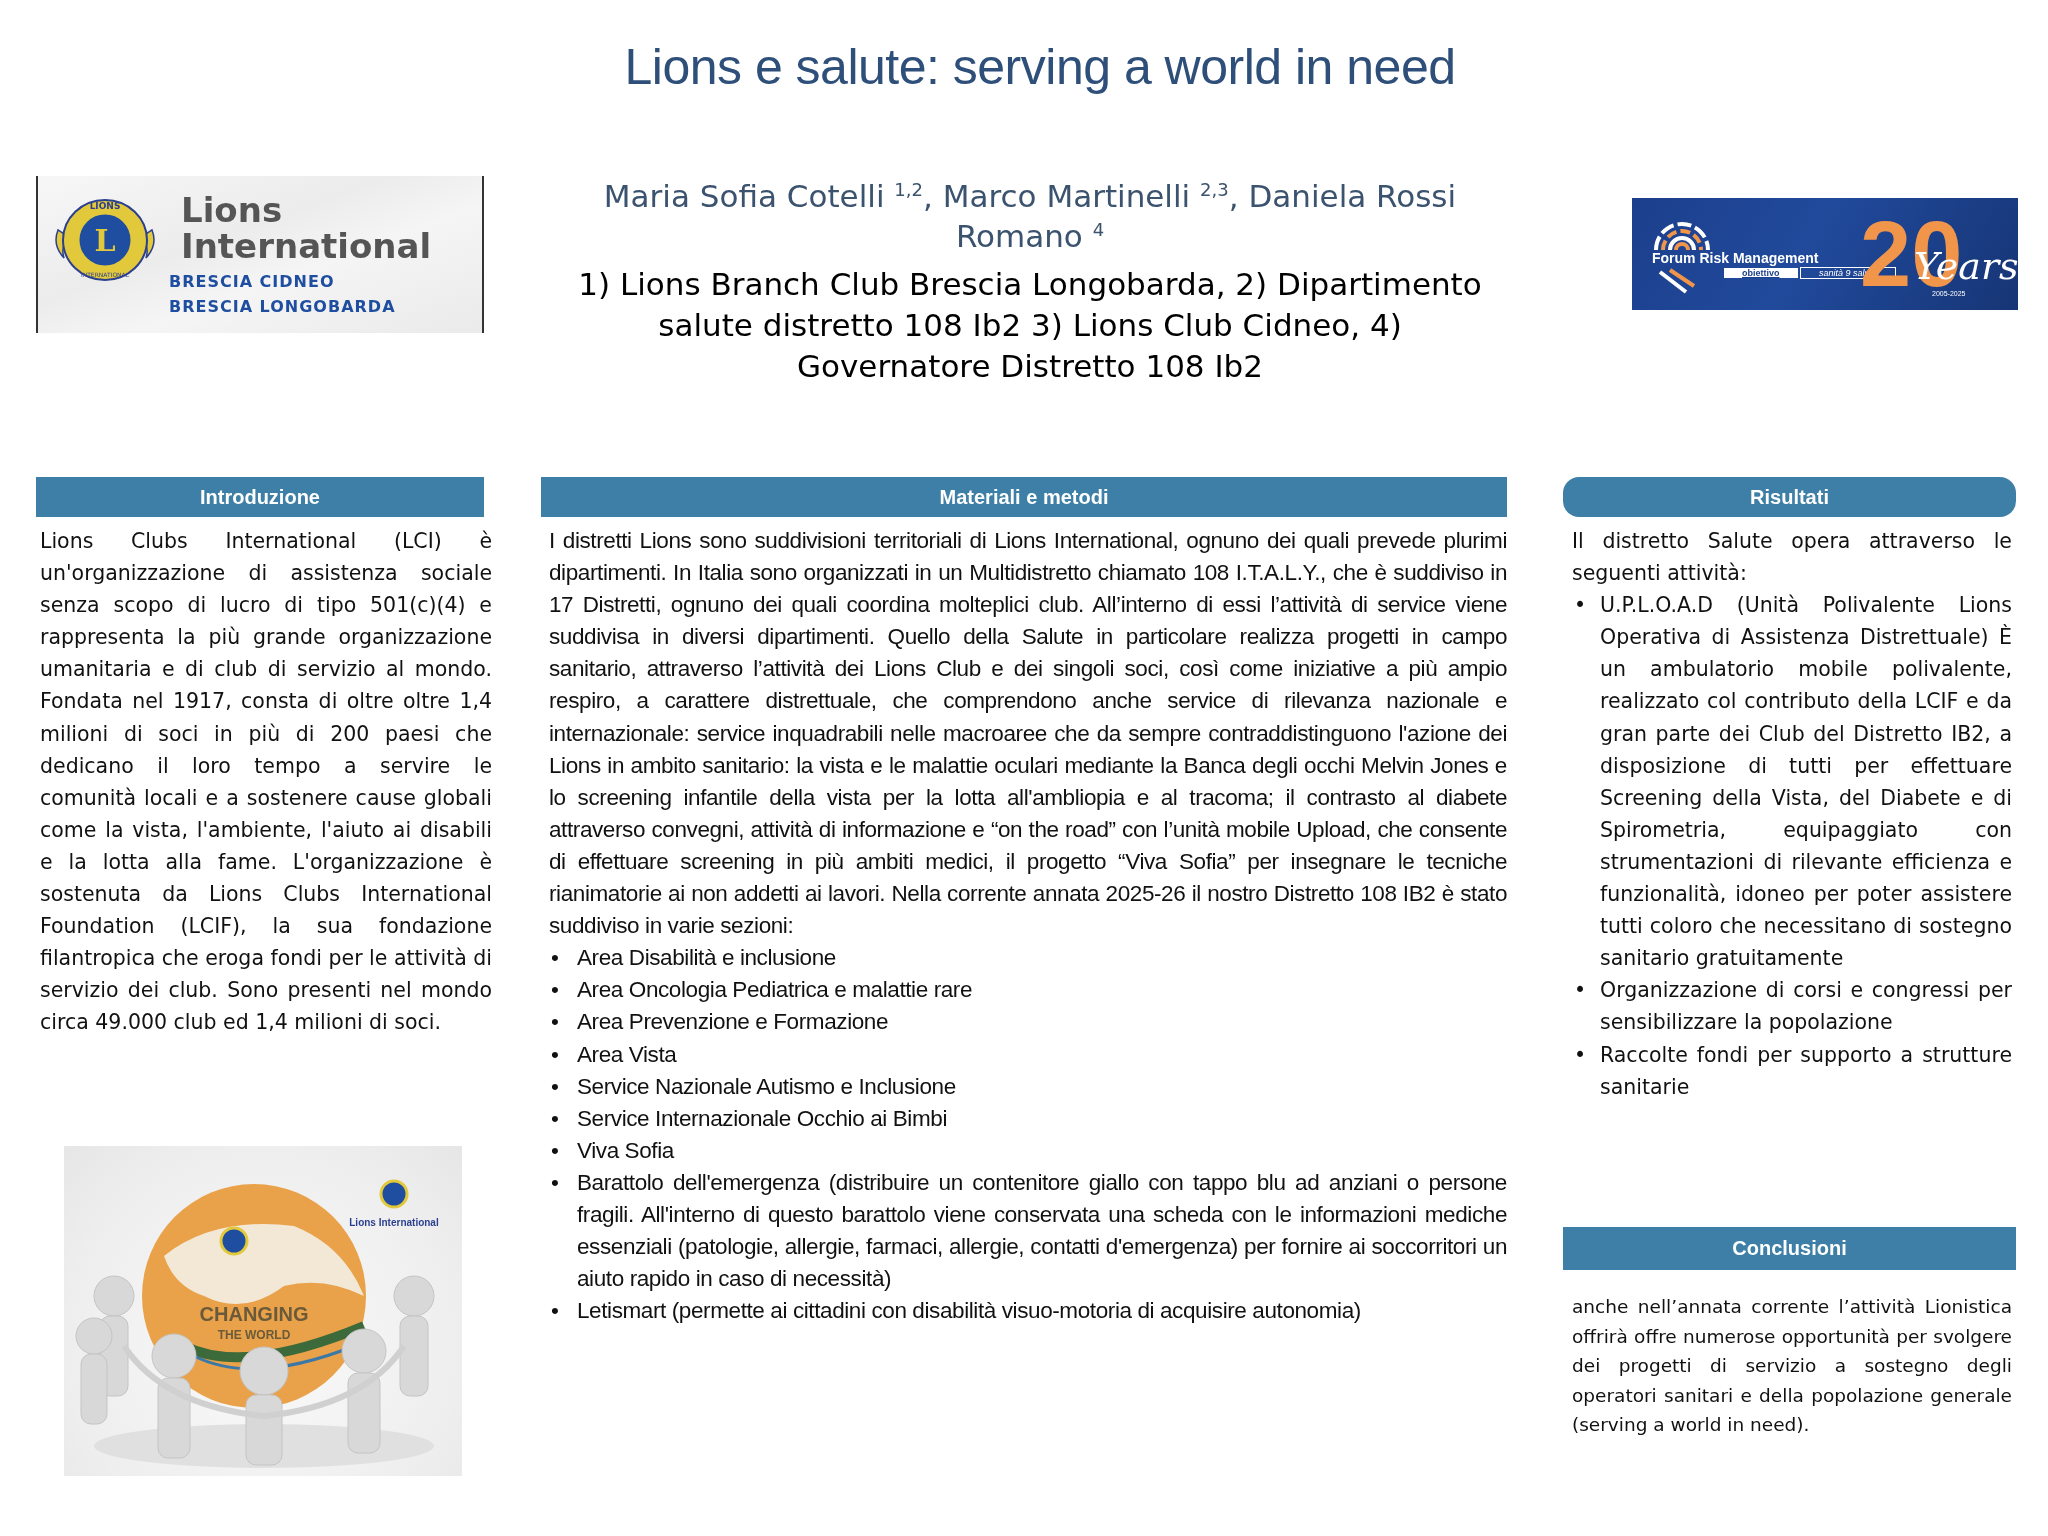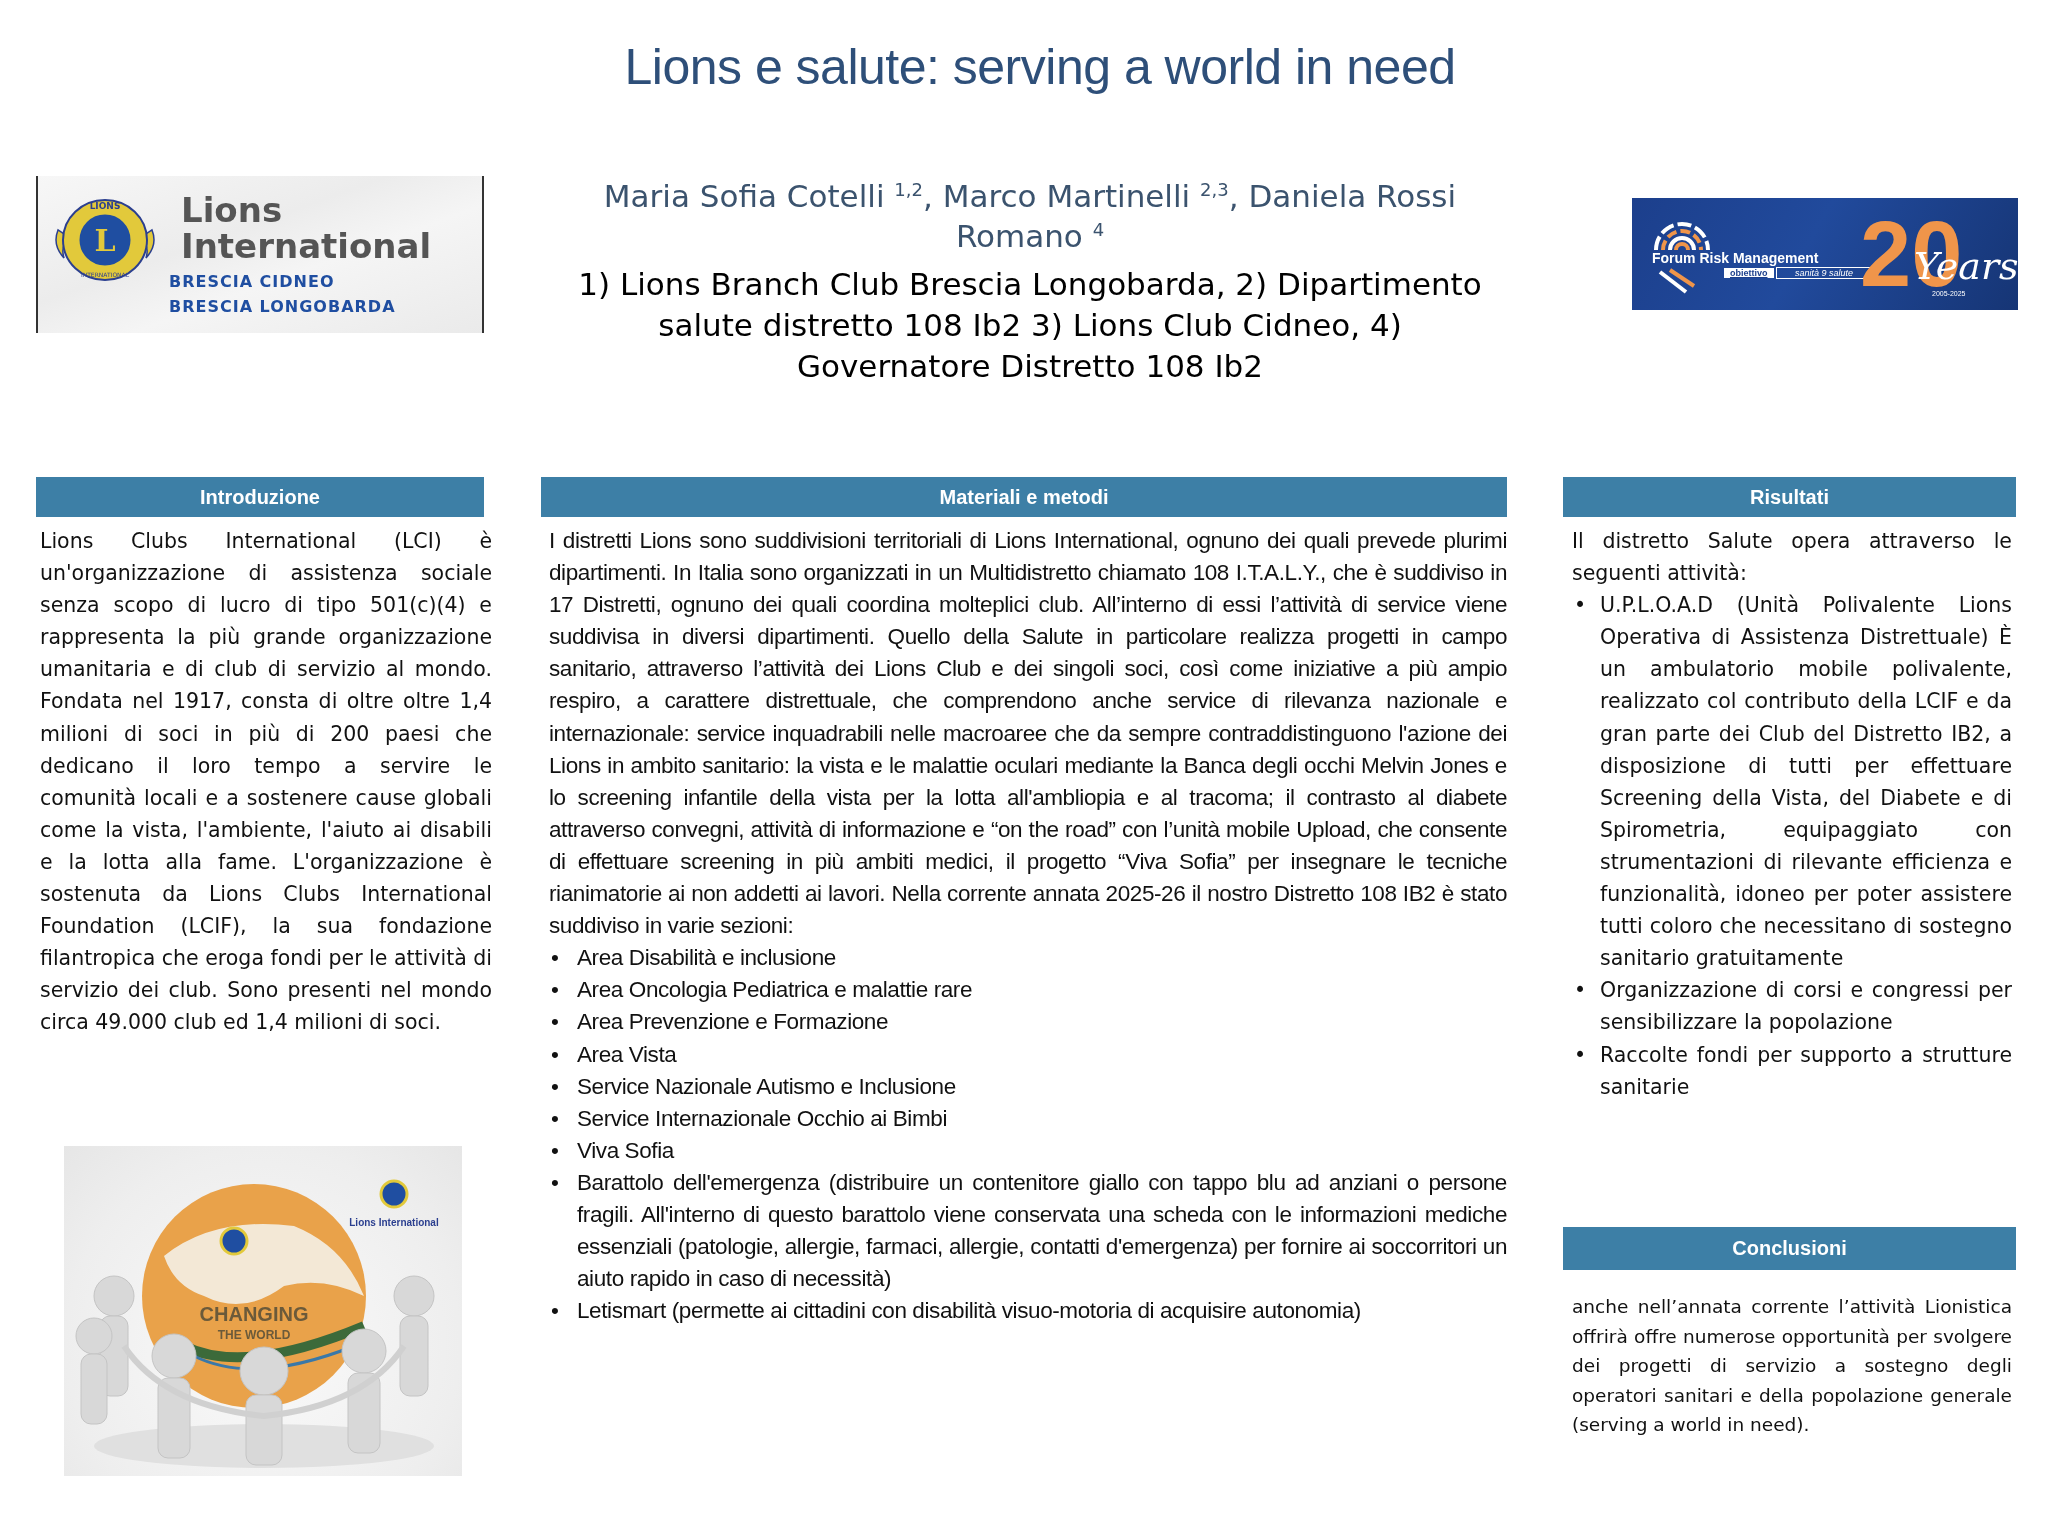--- a/index.html
+++ b/index.html
@@ -15,21 +15,21 @@
     .lions-club.c2 { top: 121px; }
 
     .authors { position: absolute; left: 540px; top: 176px; width: 980px; text-align: center; font-family: "DejaVu Sans", sans-serif; font-size: 31px; line-height: 40px; color: #3b536e; }
     .authors sup { font-size: 18px; vertical-align: super; line-height: 0; }
     .affil { position: absolute; left: 540px; top: 264px; width: 980px; text-align: center; font-family: "DejaVu Sans", sans-serif; font-size: 31px; line-height: 41px; color: #000000; }
 
     .logo-right { position: absolute; left: 1632px; top: 198px; width: 386px; height: 112px; background: linear-gradient(120deg, #1c3f8c 0%, #214a9c 45%, #163575 100%); overflow: hidden; }
     .frm-mark { position: absolute; left: 18px; top: 14px; width: 64px; height: 84px; }
     .frm-title { position: absolute; left: 20px; top: 52px; color: #fff; font-weight: bold; font-size: 14px; }
     .frm-sub { position: absolute; left: 92px; top: 70px; font-size: 9px; color: #fff; }
-    .frm-sub .ob { background: #fff; color: #1c3f8c; font-weight: bold; padding: 0 6px; text-decoration: underline; }
+    .frm-sub .ob { background: #fff; color: #1c3f8c; font-weight: bold; padding: 0 18px; text-decoration: underline; }
     .frm-sub .ss { border: 1px solid #fff; padding: 0 18px; font-style: italic; }
     .frm-20 { position: absolute; left: 228px; top: 8px; font-size: 92px; font-weight: bold; color: #f0954a; line-height: 96px; }
     .frm-years { position: absolute; left: 282px; top: 46px; font-family: "DejaVu Serif", serif; font-style: italic; font-size: 38px; color: #fff; }
     .frm-range { position: absolute; left: 300px; top: 92px; font-size: 7px; color: #fff; }
 
     .sec-header { position: absolute; height: 40px; background: #3d7fa6; color: #fff; font-family: "Liberation Sans", sans-serif; font-weight: bold; font-size: 20px; line-height: 40px; text-align: center; }
 
     .body-text { position: absolute; font-family: "DejaVu Sans", sans-serif; text-align: justify; color: #111; }
     .intro-text { left: 40px; top: 525px; width: 452px; font-size: 20.5px; line-height: 32.1px; }
     .methods-text { left: 549px; top: 525px; width: 958px; font-family: "Liberation Sans", sans-serif; font-size: 22.5px; line-height: 32.1px; letter-spacing: -0.4px; }
@@ -144,21 +144,21 @@
     <li>Area Prevenzione e Formazione</li>
     <li>Area Vista</li>
     <li>Service Nazionale Autismo e Inclusione</li>
     <li>Service Internazionale Occhio ai Bimbi</li>
     <li>Viva Sofia</li>
     <li>Barattolo dell'emergenza (distribuire un contenitore giallo con tappo blu ad anziani o persone fragili. All'interno di questo barattolo viene conservata una scheda con le informazioni mediche essenziali (patologie, allergie, farmaci, allergie, contatti d'emergenza) per fornire ai soccorritori un aiuto rapido in caso di necessità)</li>
     <li>Letismart (permette ai cittadini con disabilità visuo-motoria di acquisire autonomia)</li>
   </ul>
 </div>
 
-<div class="sec-header" style="left:1563px; top:477px; width:453px;">Risultati</div>
+<div class="sec-header" style="left:1563px; top:477px; width:453px;border-radius:16px;">Risultati</div>
 <div class="body-text results-text">
   <p>Il distretto Salute opera attraverso le seguenti attività:</p>
   <ul class="bullets">
     <li>U.P.L.O.A.D (Unità Polivalente Lions Operativa di Assistenza Distrettuale) È un ambulatorio mobile polivalente, realizzato col contributo della LCIF e da gran parte dei Club del Distretto IB2, a disposizione di tutti per effettuare Screening della Vista, del Diabete e di Spirometria, equipaggiato con strumentazioni di rilevante efficienza e funzionalità, idoneo per poter assistere tutti coloro che necessitano di sostegno sanitario gratuitamente</li>
     <li>Organizzazione di corsi e congressi per sensibilizzare la popolazione</li>
     <li>Raccolte fondi per supporto a strutture sanitarie</li>
   </ul>
 </div>
 
 <div class="sec-header" style="left:1563px; top:1227px; width:453px; height:43px; line-height:43px;">Conclusioni</div>

